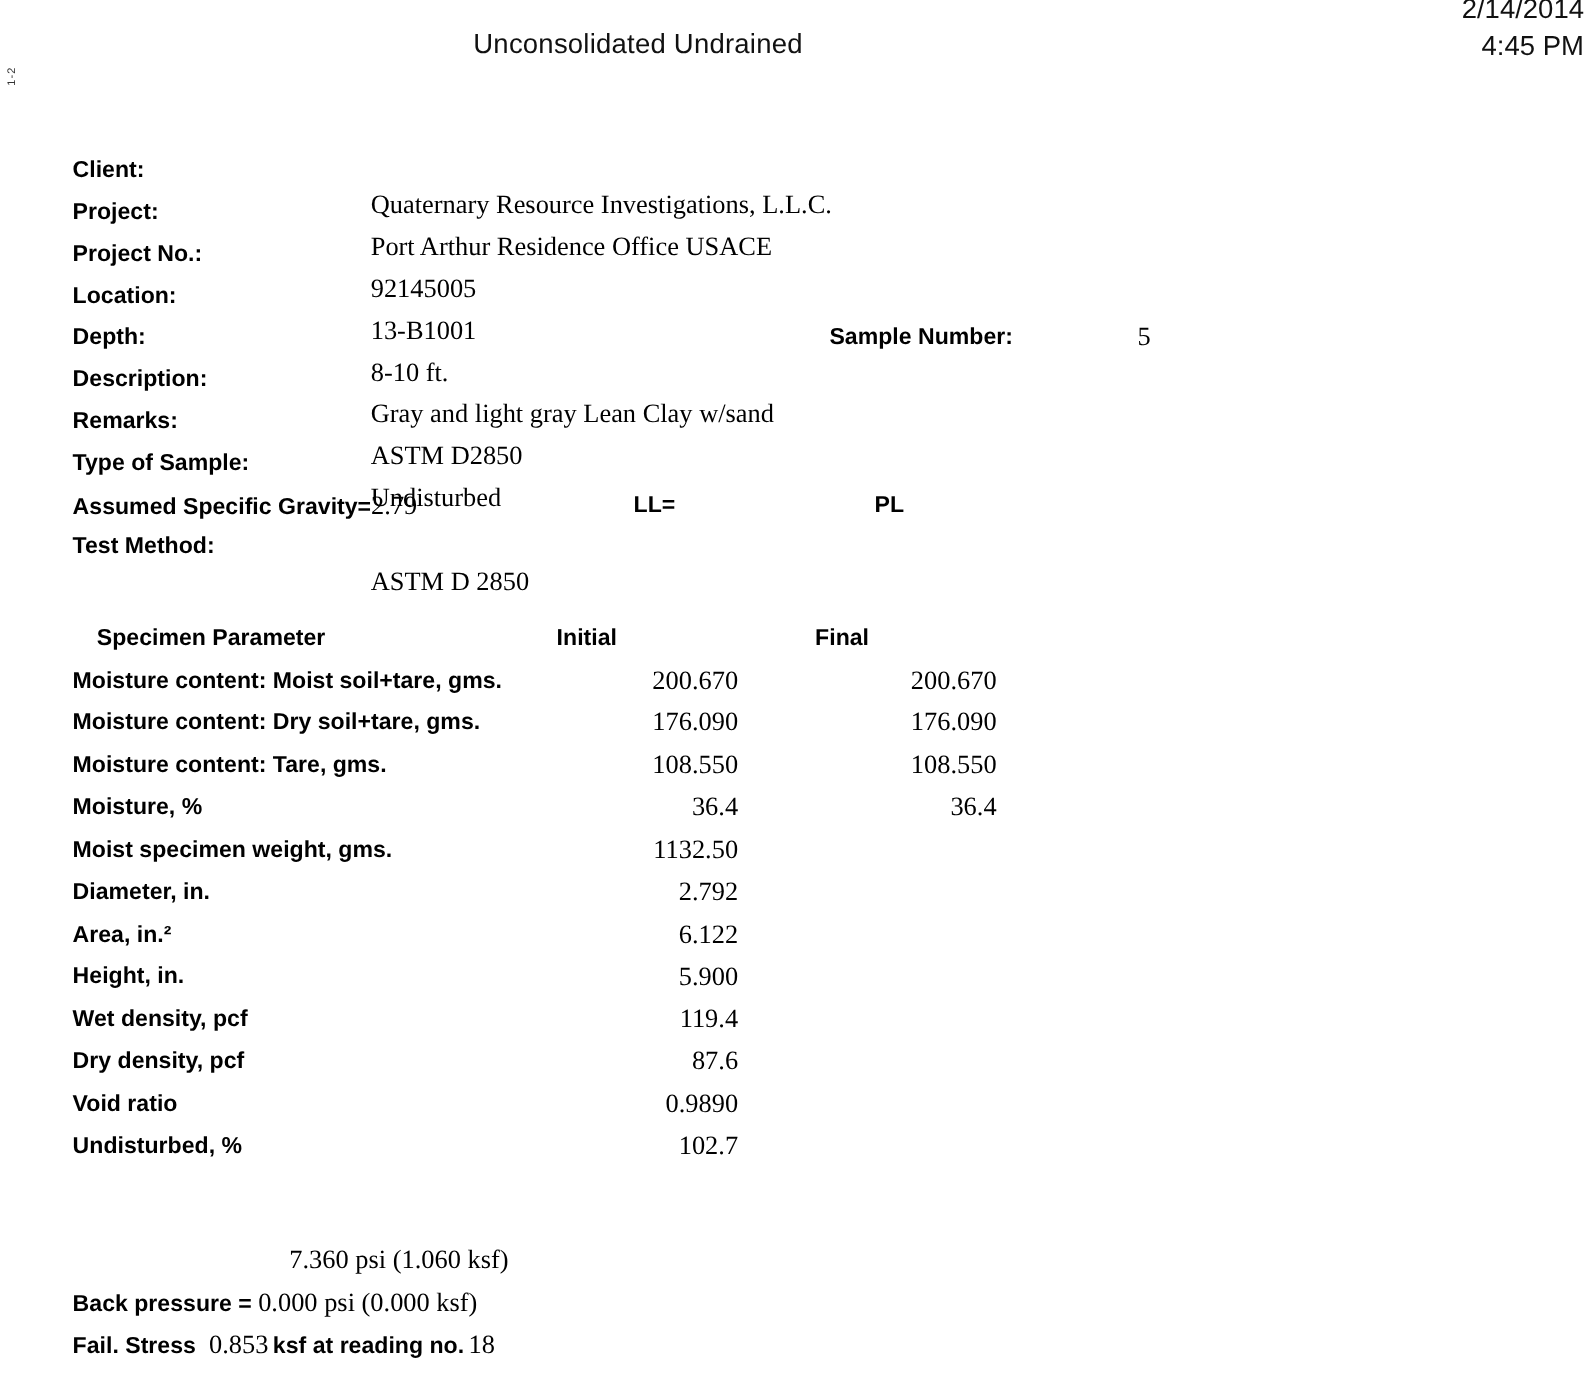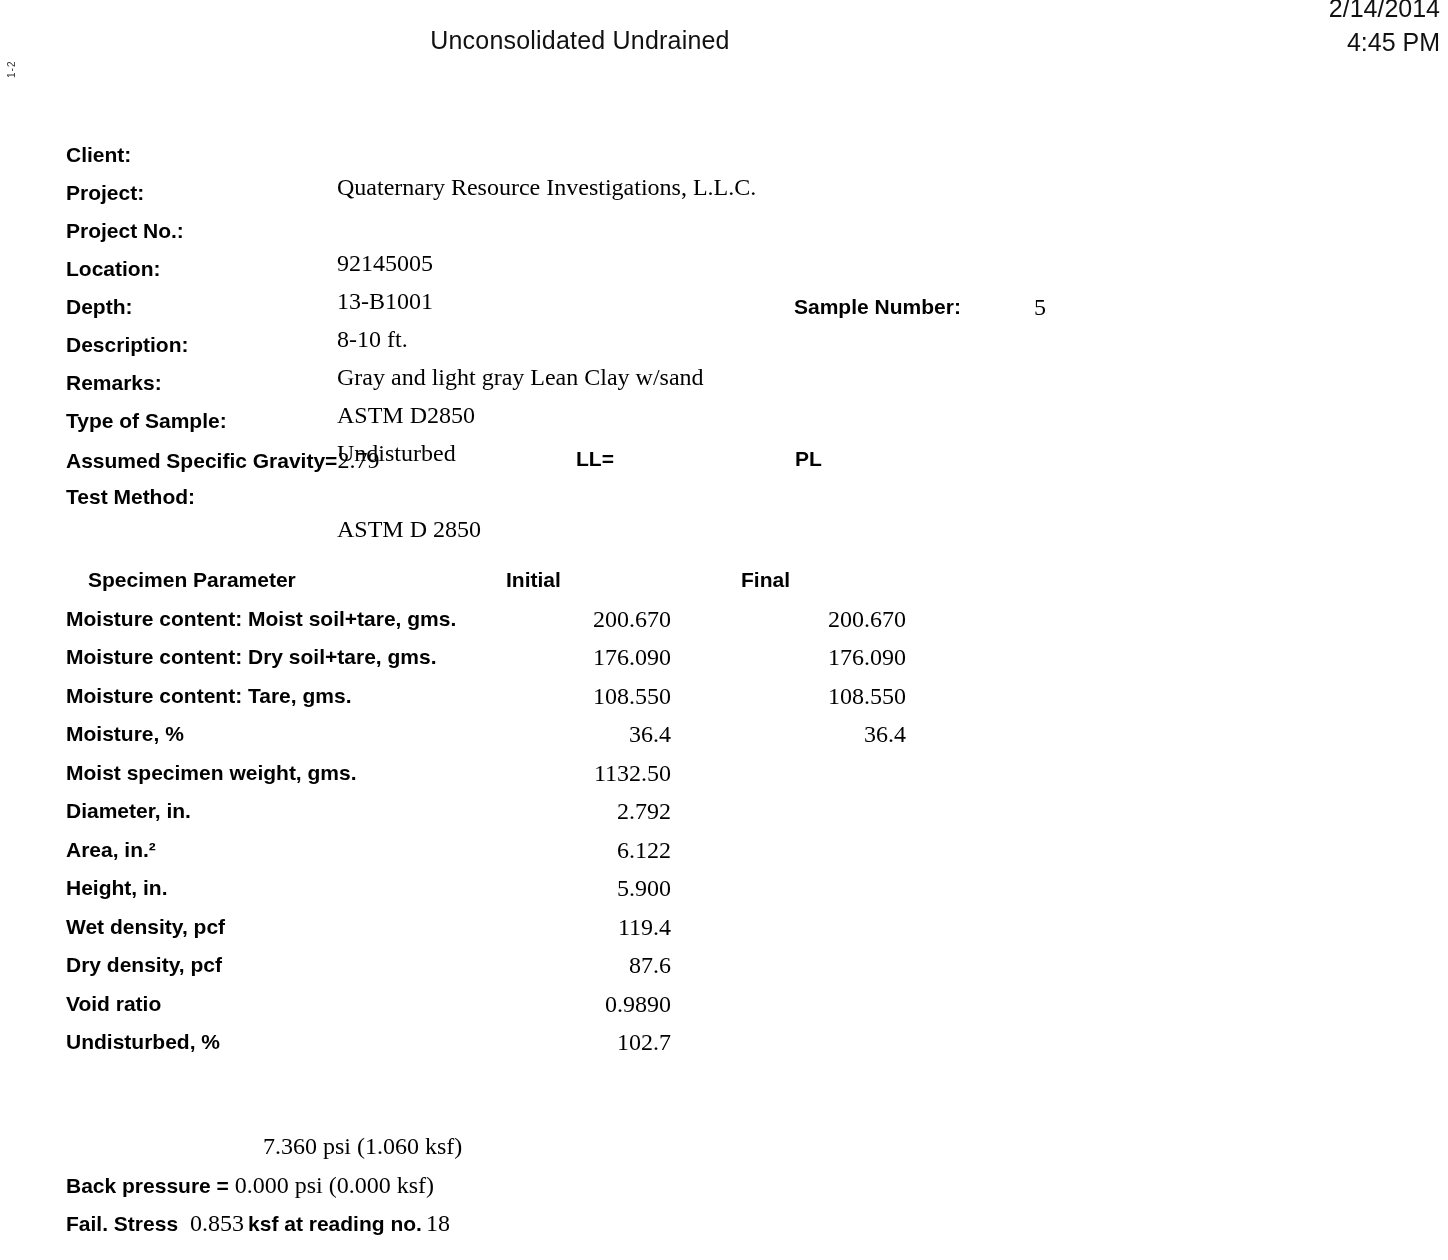--- a/index.html
+++ b/index.html
@@ -86,21 +86,20 @@
     margin-top: 32px;
   }
   .lbl-mid {
     position: absolute;
     left: 688px;
     top: 0;
     font-family: "Liberation Sans", sans-serif;
     font-weight: bold;
     font-size: 21px;
     white-space: nowrap;
-    margin-left: 40px;
   }
   .val-mid {
     position: absolute;
     left: 968px;
     top: -1px;
     font-family: "Liberation Serif", serif;
     font-size: 24px;
     white-space: nowrap;
   }
   
@@ -207,20 +206,21 @@
 
 <div class="info">
 
   <div class="info-row">
     <span class="lbl">Client:</span>
     <span class="val">Quaternary Resource Investigations, L.L.C.</span>
   </div>
 
   <div class="info-row">
     <span class="lbl">Project:</span>
+    <span class="val">Port Arthur Residence Office    USACE</span>
   </div>
 
   <div class="info-row">
     <span class="lbl">Project No.:</span>
     <span class="val">92145005</span>
   </div>
 
   <div class="info-row">
     <span class="lbl">Location:</span>
     <span class="val">13-B1001</span>

